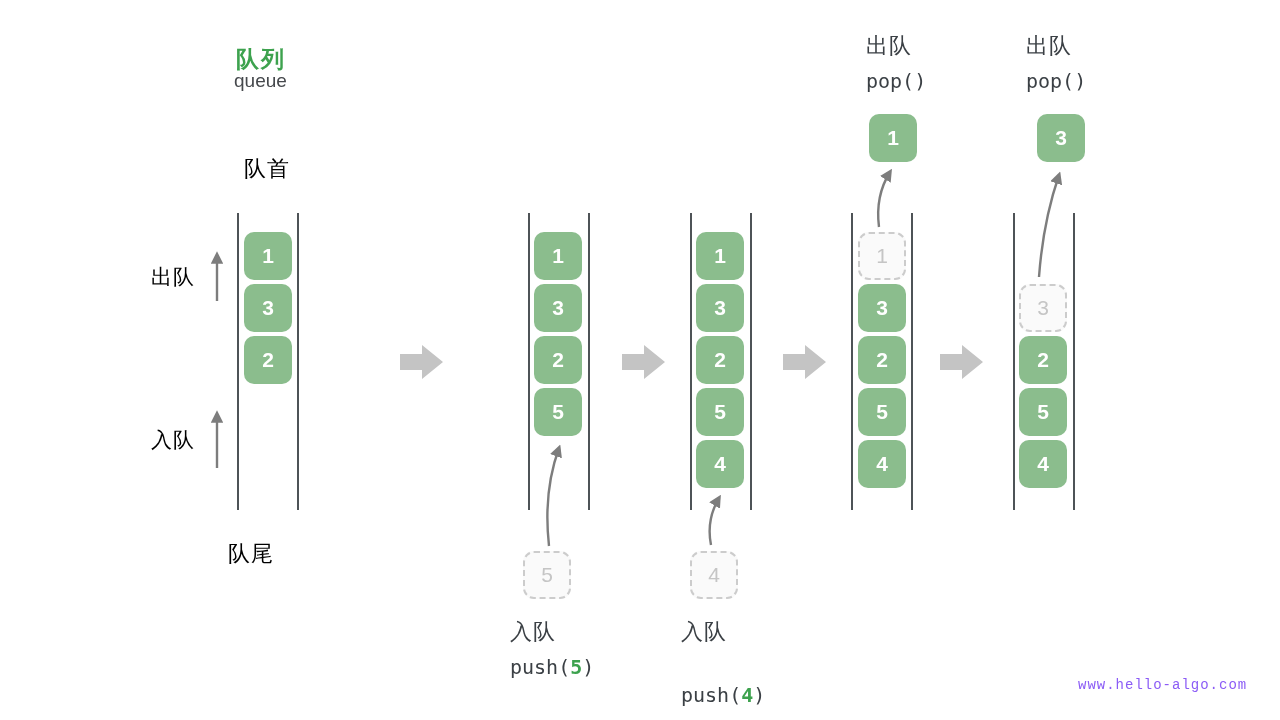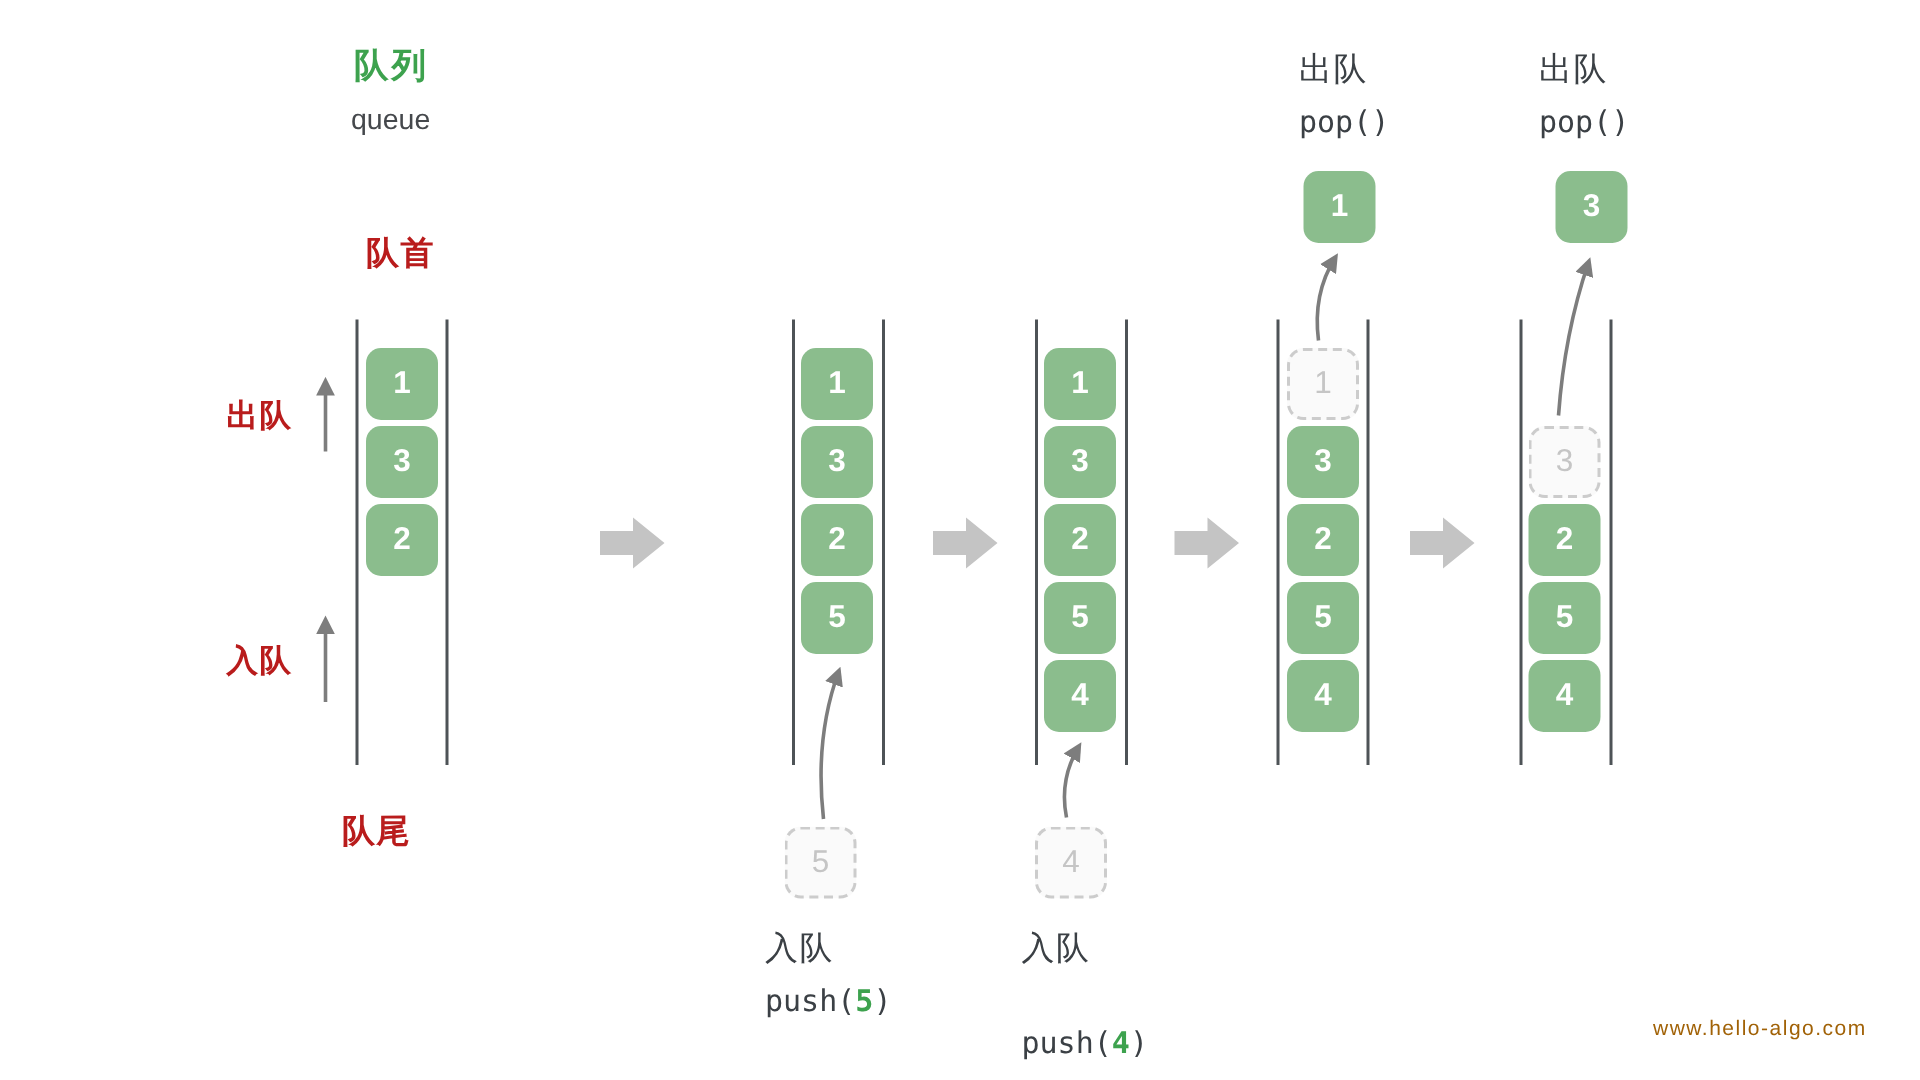--- a/index.html
+++ b/index.html
@@ -1,40 +1,40 @@
 <!DOCTYPE html>
 <html><head>
 <meta charset="utf-8">
 <style>
   html,body{margin:0;padding:0;background:#ffffff;}
   #canvas{
     position:relative;width:1280px;height:720px;background:#ffffff;overflow:hidden;
     font-family:"Liberation Sans","DejaVu Sans",sans-serif;color:#3b4045;
   }
   .abs{position:absolute;}
-  .cjk{font-weight:700;font-size:22px;color:#b91c1c;letter-spacing:1px;}
+  .cjk{font-weight:400;font-size:22px;color:#000000;letter-spacing:1px;}
   .cjk-reg{font-weight:400;font-size:22px;color:#3b4045;letter-spacing:1px;}
   .mono{font-family:"DejaVu Sans Mono","Liberation Mono",monospace;font-size:20px;color:#3b4045;}
-  .title-zh{font-size:23px;font-weight:700;color:#3da24e;letter-spacing:2px;}
+  .title-zh{font-size:23px;font-weight:700;color:#3da24e;letter-spacing:2px;margin-top:16px;}
   .title-en{font-size:19px;font-weight:400;color:#45484c;}
   .wall{width:2px;background:#4e5357;height:297px;top:213px;}
   .cell{
     width:48px;height:48px;border-radius:10px;background:#8bbd8d;
     display:flex;align-items:center;justify-content:center;
     color:#ffffff;font-size:21px;font-weight:700;z-index:3;
   }
   .ghost{
     width:44px;height:44px;border-radius:11px;background:#fafafa;
     border:2px dashed #cccccc;
     display:flex;align-items:center;justify-content:center;
     color:#c5c5c5;font-size:21px;font-weight:500;z-index:3;
   }
   .arrow-layer{left:0;top:0;z-index:2;pointer-events:none;}
   .green-arg{color:#3da24e;font-weight:700;}
-  .watermark{font-family:Liberation Sans, sans-serif;font-size:14px;color:#a16207;letter-spacing:1px;margin-left:24px;}
+  .watermark{font-family:Liberation Mono, monospace;font-size:14px;color:#8b5cf6;letter-spacing:1px;}
 </style>
 </head>
 <body>
 
 <div id="canvas">
 
   <div class="abs title-zh" style="left:236px;top:28px;">队列</div>
   <div class="abs title-en" style="left:234px;top:70px;">queue</div>
 
   <div class="abs cjk" style="left:244px;top:154px;">队首</div>

